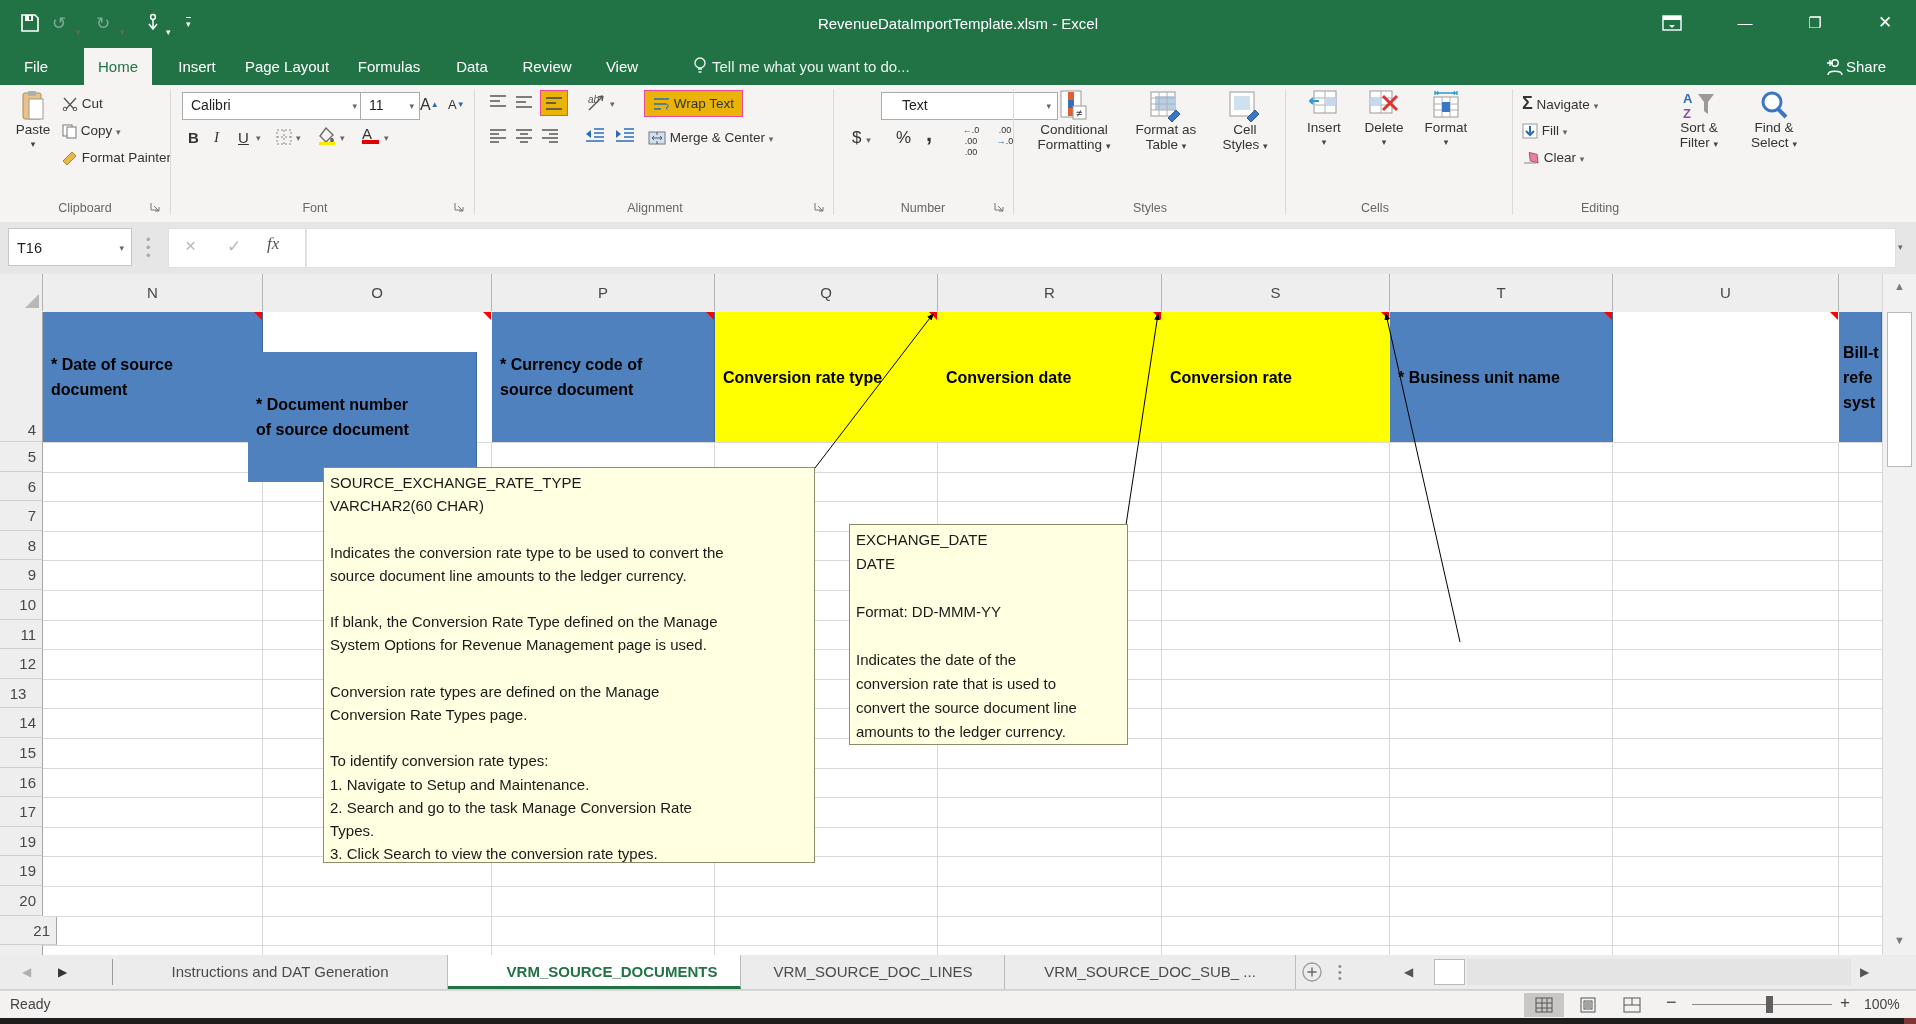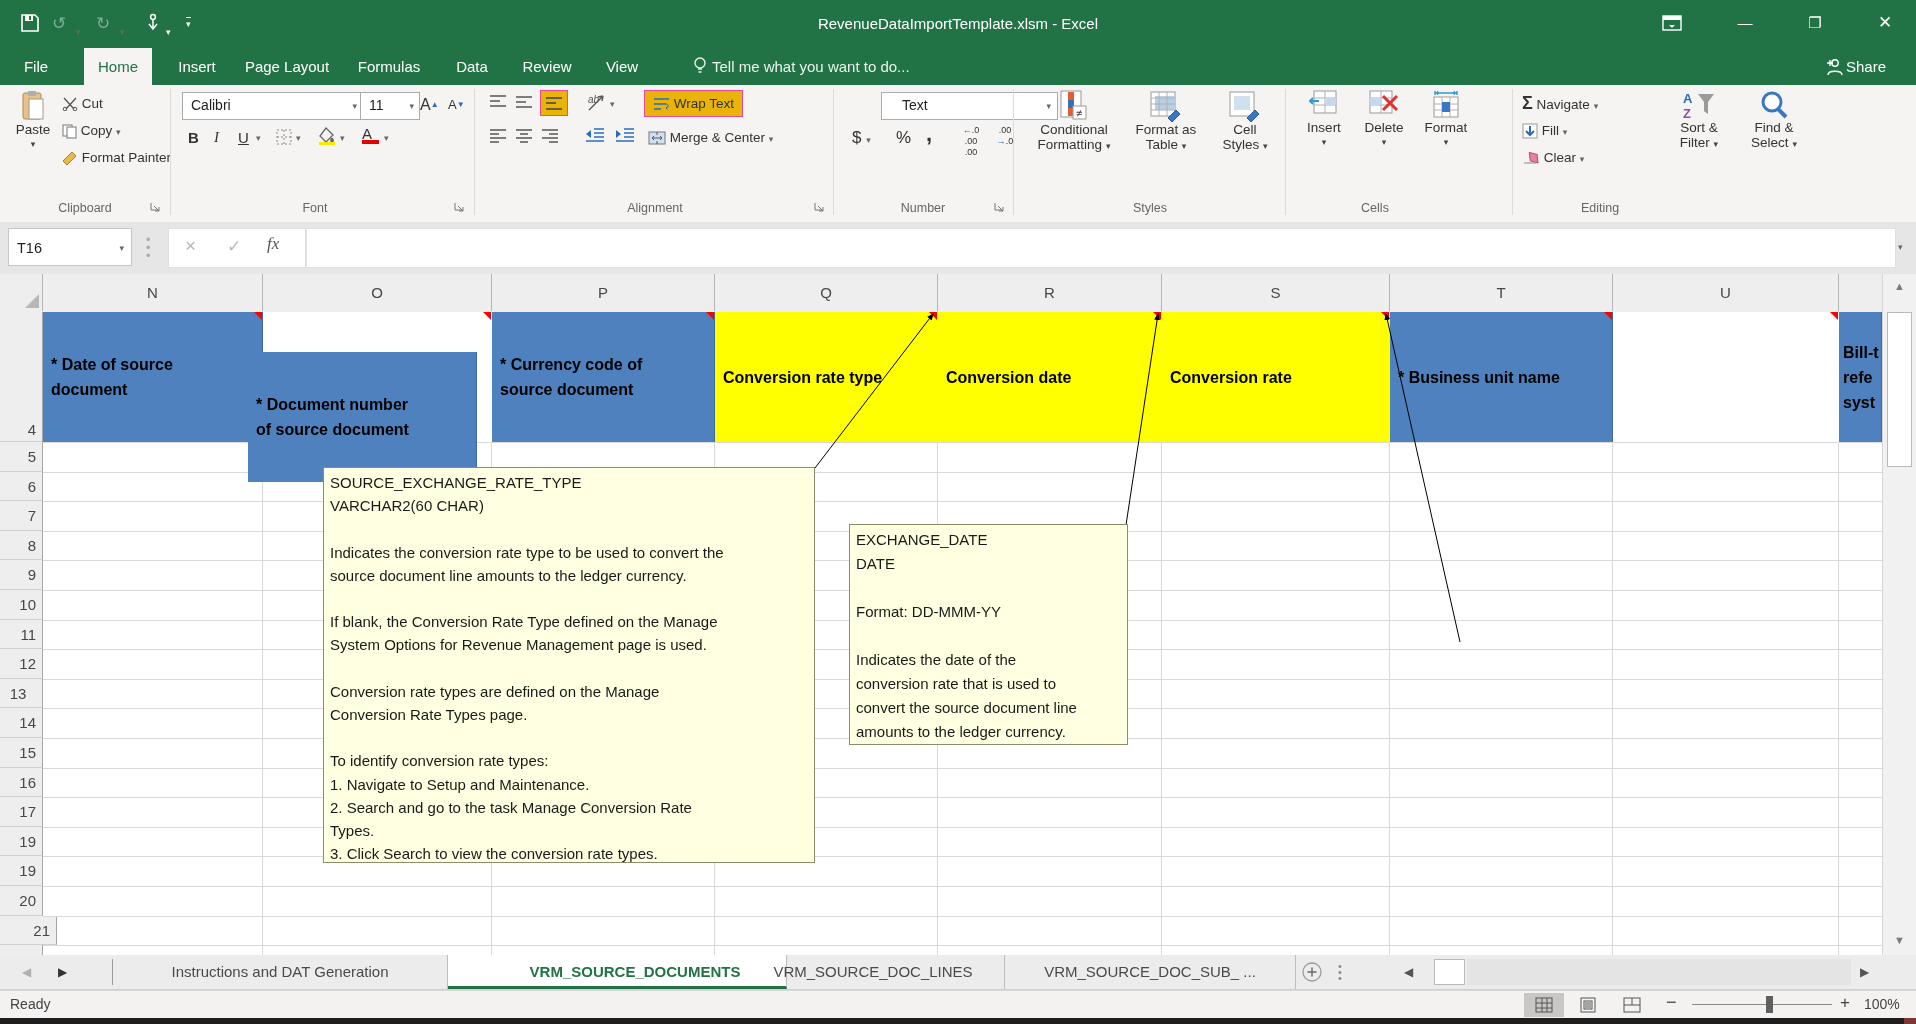--- a/index.html
+++ b/index.html
@@ -532,21 +532,21 @@
   <div class="abs sarrow" style="left:0;top:6px;width:33px;">▲</div>
   <div class="abs thumbv" style="top:38px;height:155px;"></div>
   <div class="abs sarrow" style="left:0;top:660px;width:33px;">▼</div>
 </div>
 
 <div class="abs tabbar">
   <div class="abs sarrow" style="left:22px;top:10px;color:#b0b0b0;font-size:12px;">◀</div>
   <div class="abs sarrow" style="left:58px;top:10px;color:#333;font-size:12px;">▶</div>
   <div class="abs" style="left:112px;top:4px;width:1px;height:26px;background:#9a9a9a;"></div>
   <div class="abs stab" style="left:113px;width:334px;">Instructions and DAT Generation</div>
-  <div class="abs stab active" style="left:448px;width:339px;padding-left:36px;">VRM_SOURCE_DOCUMENTS</div>
+  <div class="abs stab active" style="left:448px;width:293px;padding-left:36px;">VRM_SOURCE_DOCUMENTS</div>
   <div class="abs stab" style="left:742px;width:262px;">VRM_SOURCE_DOC_LINES</div>
   <div class="abs stab" style="left:1005px;width:290px;">VRM_SOURCE_DOC_SUB_ ...</div>
   <div class="abs" style="left:1302px;top:7px;">
     <svg width="20" height="20">
         <circle cx="10" cy="10" r="9" fill="none" stroke="#9a9a9a" stroke-width="1.3"></circle>
         <path d="M10 5.5 v9 M5.5 10 h9" stroke="#666" stroke-width="1.4"></path>
       </svg>
   </div>
   <div class="abs" style="left:1338px;top:8px;color:#888;font-size:11px;line-height:6px;">•<br>•<br>•</div>
   <div class="abs sarrow" style="left:1404px;top:10px;color:#555;font-size:12px;">◀</div>

